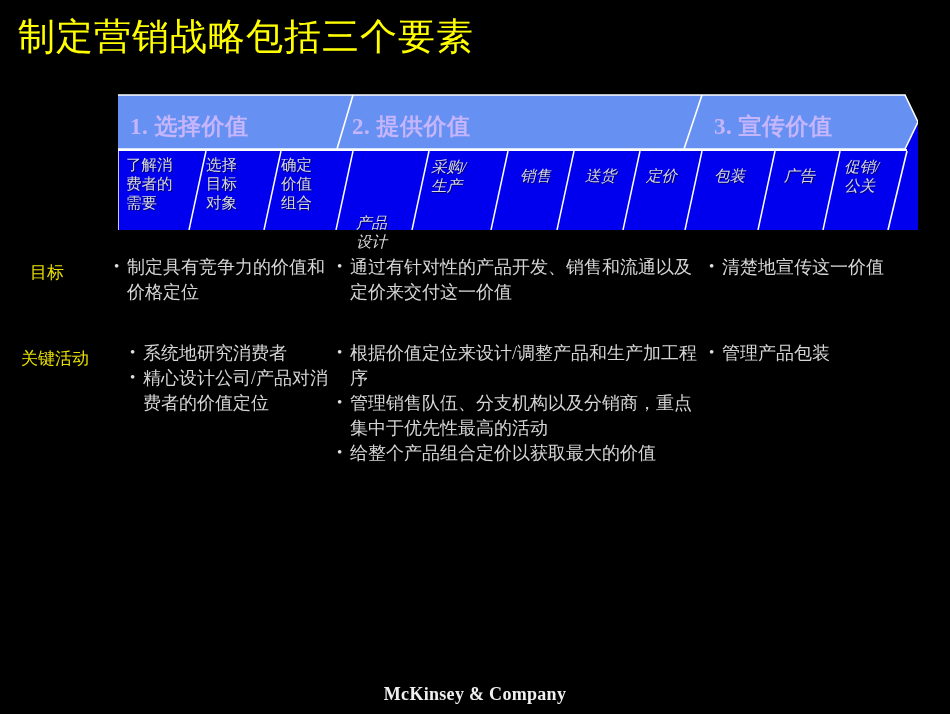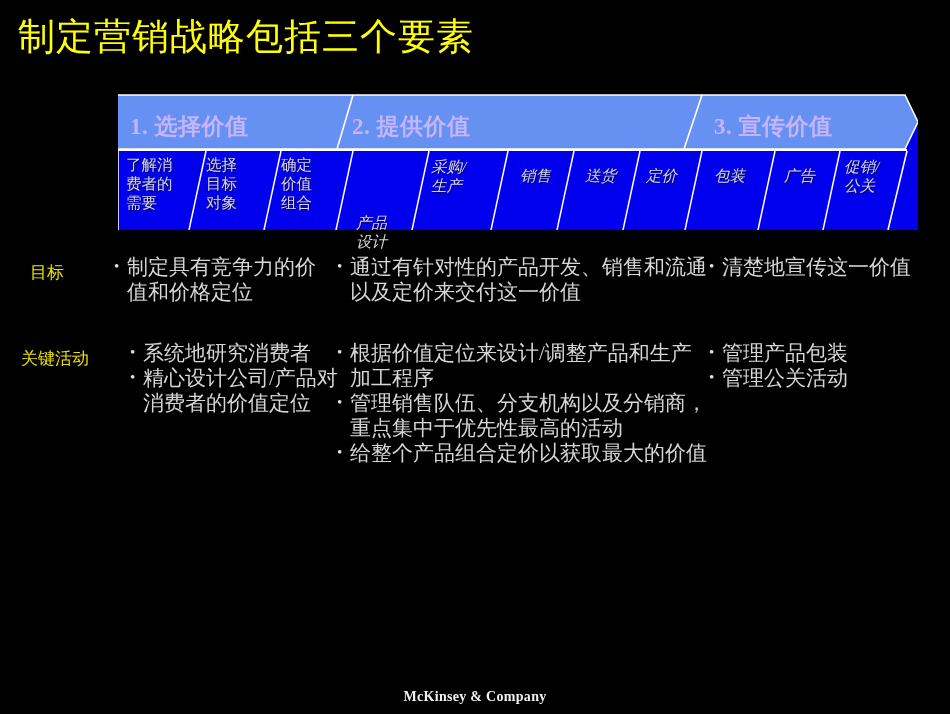--- a/index.html
+++ b/index.html
@@ -71,21 +71,21 @@
     white-space: nowrap;
   }
   #label-goal      { left: 30px;  top: 261px; }
   #label-activity  { left: 21px;  top: 347px; }
 
   .bullets {
     position: absolute;
     list-style: none;
     margin: 0;
     padding: 0;
-    font-size: 21px;
+    font-size: 18px;
     line-height: 25px;
     color: #d6d6d6;
     font-family: "Liberation Serif", "DejaVu Serif", serif;
   }
   .bullets li {
     position: relative;
     padding-left: 13px;
     margin: 0 0 0 0;
     text-indent: 0;
   }
@@ -108,21 +108,21 @@
   #act-col3      { left: 709px; top: 341px; width: 235px; }
 
   
   #footer-logo {
     position: absolute;
     left: 0;
     right: 0;
     bottom: 9px;
     text-align: center;
     color: #f0f0f0;
-    font-size: 14px;
+    font-size: 18px;
     font-family: "Liberation Serif", "DejaVu Serif", serif;
     font-weight: bold;
     letter-spacing: 0.3px;
   }
 </style>
 </head>
 <body>
 
 <div id="slide-title">制定营销战略包括三个要素</div>
 
@@ -201,16 +201,15 @@
   <li>系统地研究消费者</li>
   <li>精心设计公司/产品对消费者的价值定位</li>
 </ul>
 <ul class="bullets" id="act-col2">
   <li>根据价值定位来设计/调整产品和生产加工程序</li>
   <li>管理销售队伍、分支机构以及分销商，重点集中于优先性最高的活动</li>
   <li>给整个产品组合定价以获取最大的价值</li>
 </ul>
 <ul class="bullets" id="act-col3">
   <li>管理产品包装</li>
-  <li>管理公关活动</li>
 </ul>
 
 <div id="footer-logo">McKinsey &amp; Company</div>
 
 </body></html>

